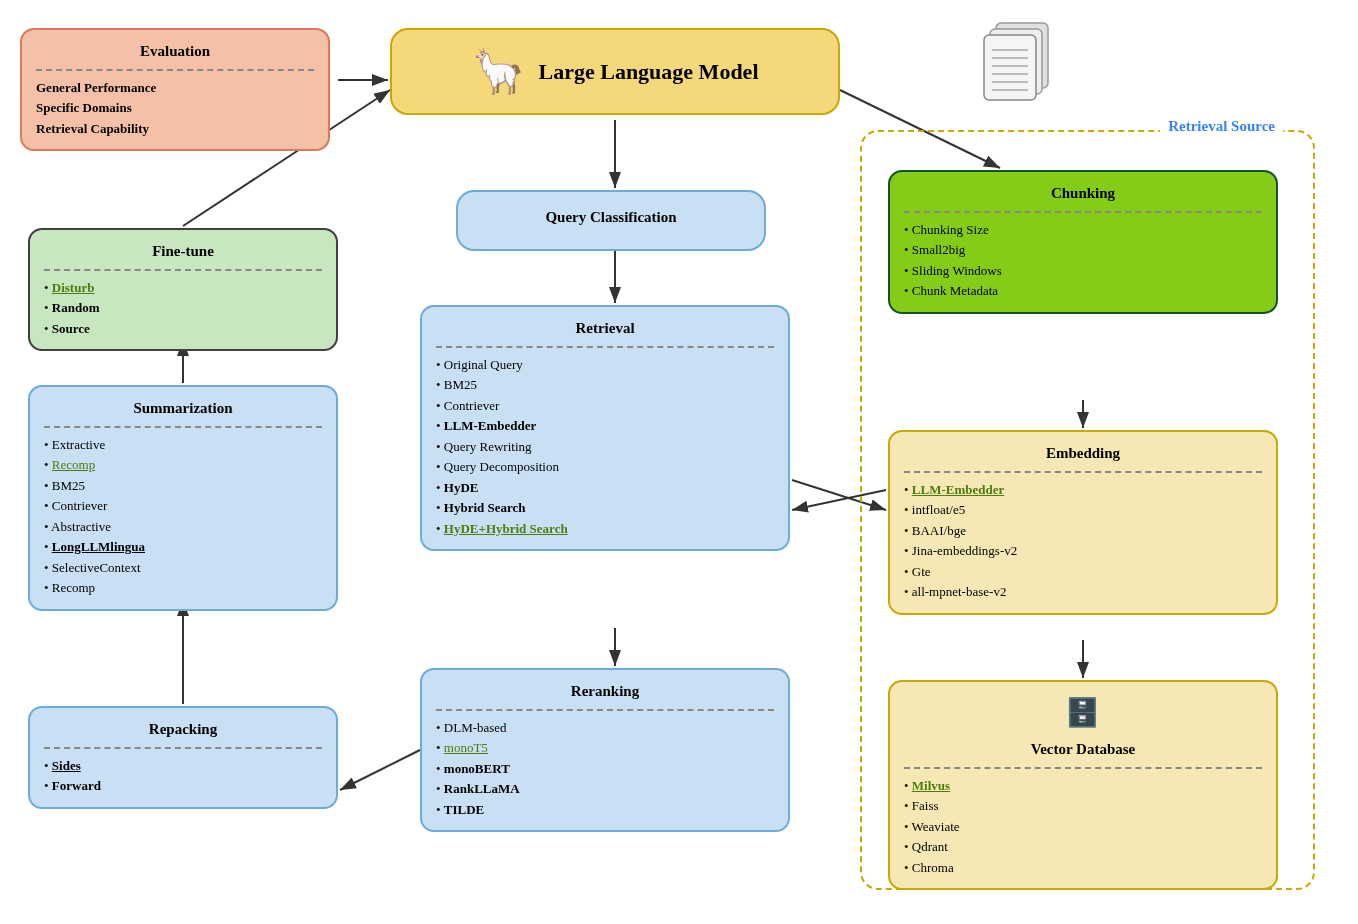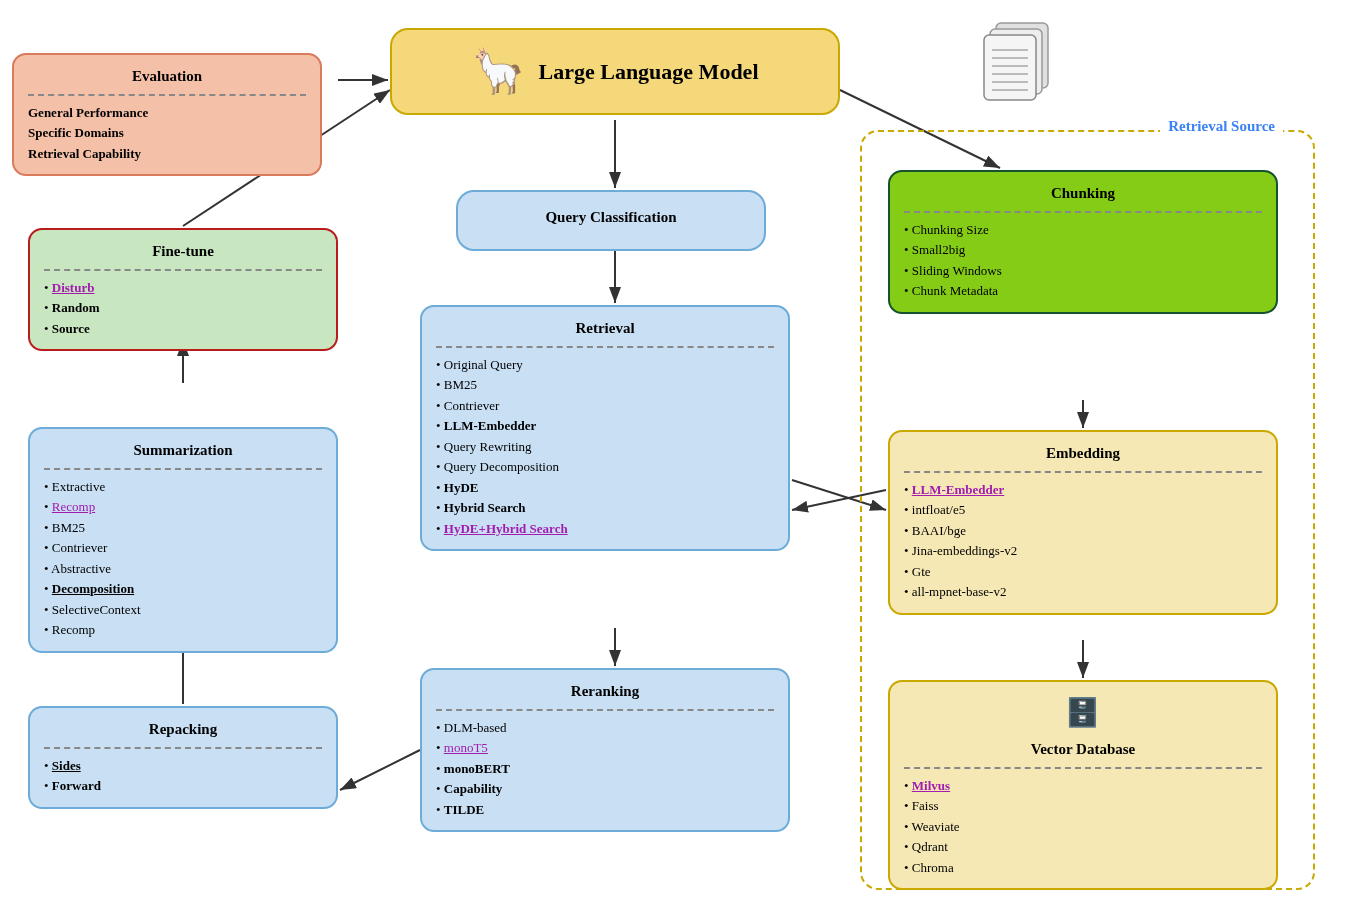--- a/index.html
+++ b/index.html
@@ -36,46 +36,44 @@
       margin: 5px 0 7px 0;
     }
     .box-items {
       list-style: none;
       padding: 0;
     }
     .box-items li {
       margin: 1px 0;
     }
     .indent1 { margin-left: 14px; }
-    .link-blue { color: #a21caf; text-decoration: underline; }
+    .link-blue { color: #4d7c0f; text-decoration: underline; }
     .bold { font-weight: bold; }
     .bold-ul { font-weight: bold; text-decoration: underline; }
 
     
     .eval-box {
       background: #f4c0a8;
       border: 2px solid #d97a5a;
-      left: 12px; top: 28px;
-      width: 310px;
-      margin-top: 25px;
+      left: 20px; top: 28px;
+      width: 310px;
     }
     
     .finetune-box {
       background: #c8e6c0;
-      border: 2px solid #b91c1c;
+      border: 2px solid #404040;
       left: 28px; top: 228px;
       width: 310px;
     }
     
     .summary-box {
       background: #c8dff4;
       border: 2px solid #6dacd8;
       left: 28px; top: 385px;
       width: 310px;
-      margin-top: 42px;
     }
     
     .repacking-box {
       background: #c8dff4;
       border: 2px solid #6dacd8;
       left: 28px; top: 706px;
       width: 310px;
     }
     
     .llm-box {
@@ -260,21 +258,21 @@
 
   <div class="box summary-box">
     <div class="box-title">Summarization</div>
     <div class="box-divider"></div>
     <ul class="box-items">
       <li>• Extractive</li>
       <li class="indent1">• <a class="link-blue" href="#">Recomp</a></li>
       <li class="indent1">• BM25</li>
       <li class="indent1">• Contriever</li>
       <li>• Abstractive</li>
-      <li class="indent1">• <span class="bold-ul">Decomposition</span></li>
+      <li class="indent1">• <span class="bold-ul">LongLLMlingua</span></li>
       <li class="indent1">• SelectiveContext</li>
       <li class="indent1">• Recomp</li>
     </ul>
   </div>
 
   <div class="box repacking-box">
     <div class="box-title">Repacking</div>
     <div class="box-divider"></div>
     <ul class="box-items">
       <li>• <span class="bold-ul">Sides</span></li>
@@ -308,21 +306,21 @@
     </ul>
   </div>
 
   <div class="box reranking-box">
     <div class="box-title">Reranking</div>
     <div class="box-divider"></div>
     <ul class="box-items">
       <li>• DLM-based</li>
       <li class="indent1">• <a class="link-blue" href="#">monoT5</a></li>
       <li class="indent1">• <span class="bold">monoBERT</span></li>
-      <li class="indent1">• <span class="bold">Capability</span></li>
+      <li class="indent1">• <span class="bold">RankLLaMA</span></li>
       <li>• <span class="bold">TILDE</span></li>
     </ul>
   </div>
 
   <div class="box chunking-box">
     <div class="box-title">Chunking</div>
     <div class="box-divider"></div>
     <ul class="box-items">
       <li>• Chunking Size</li>
       <li>• Small2big</li>

